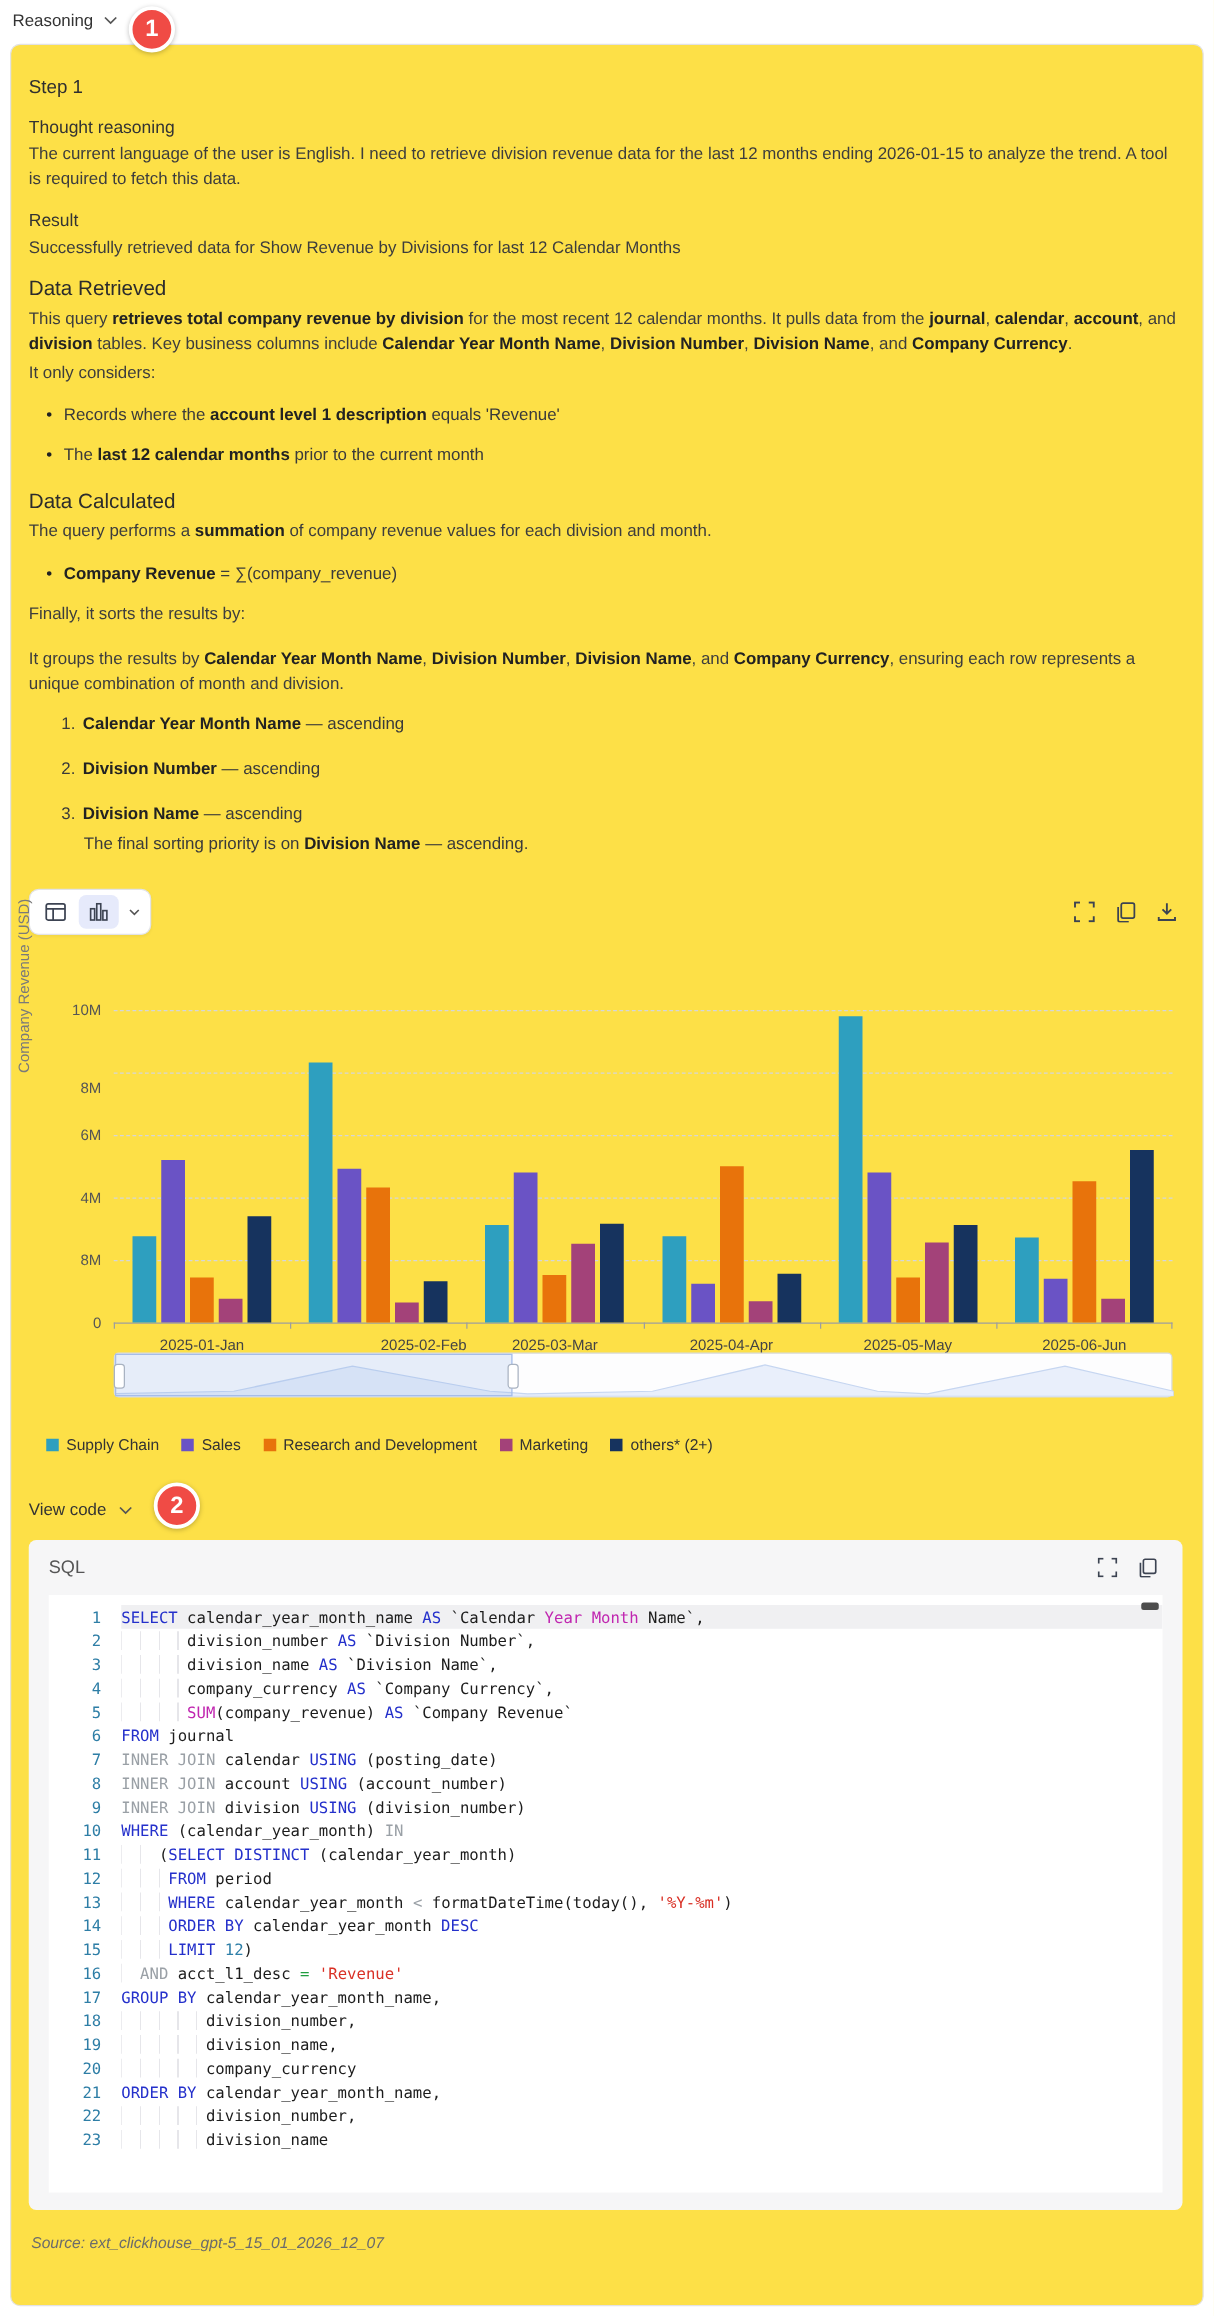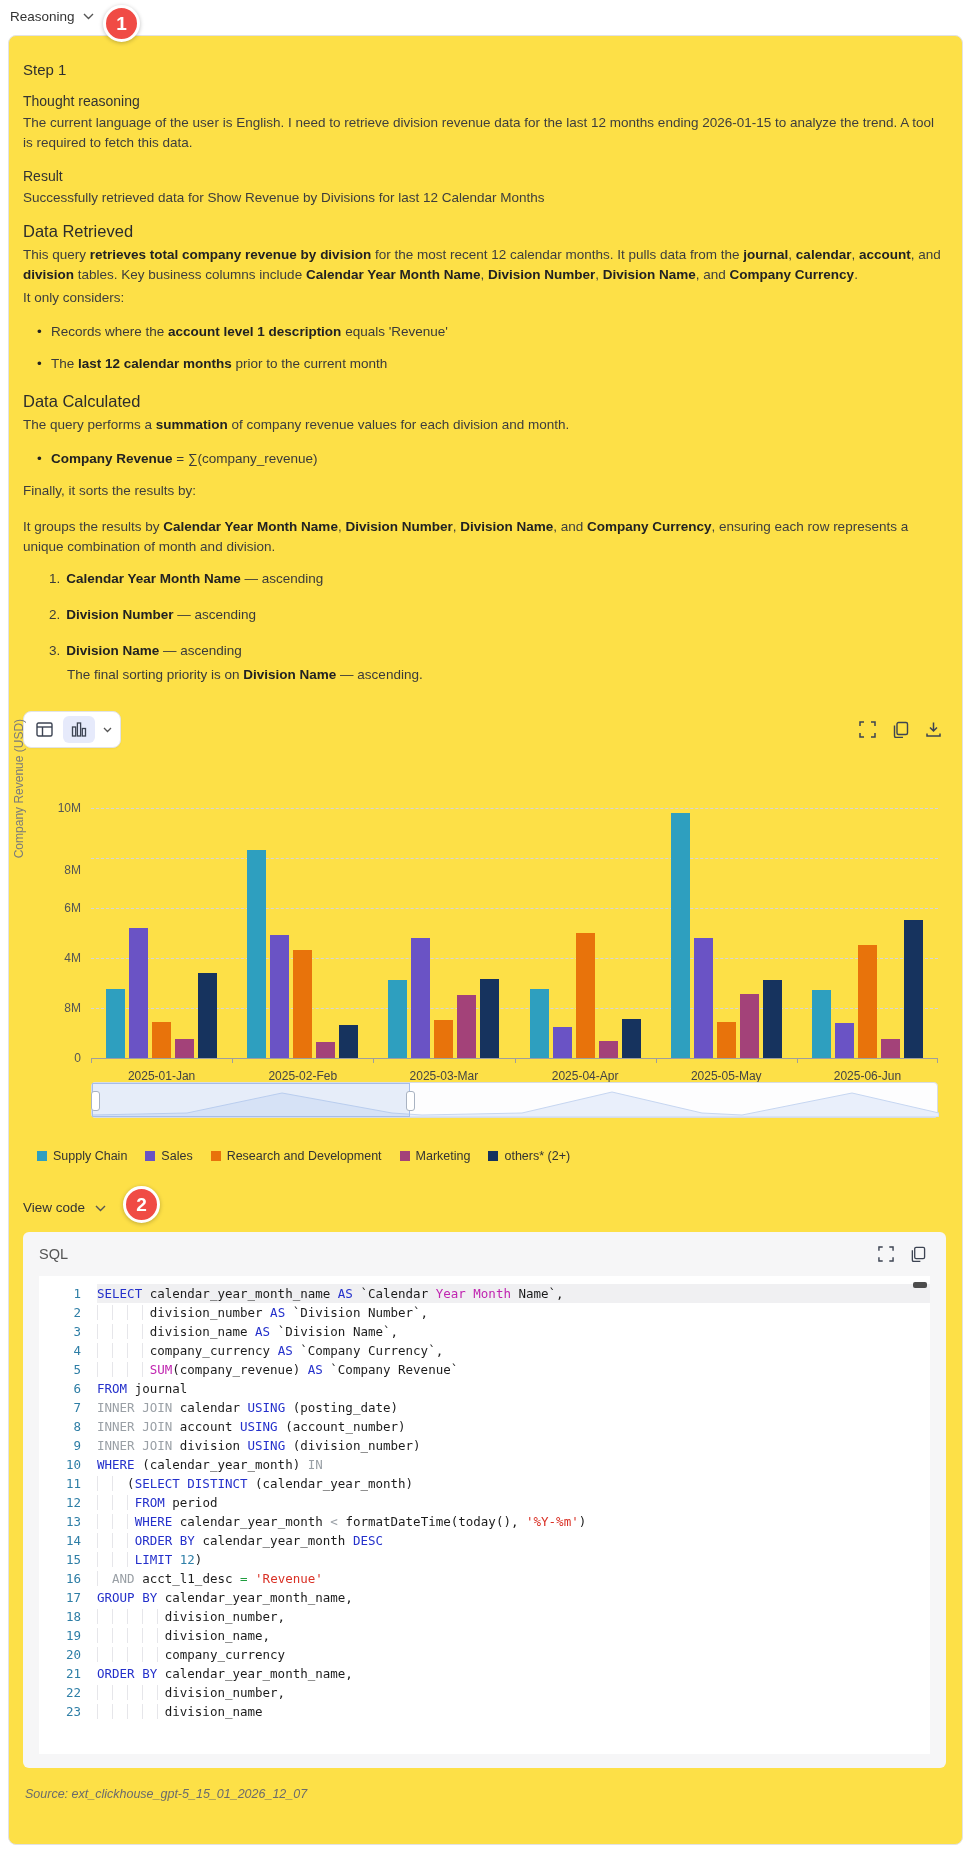--- a/index.html
+++ b/index.html
@@ -189,21 +189,21 @@
             <div class="bar" style="height: 85px; background: rgb(22, 51, 94);"></div>
           </div>
           <div class="xlab" style="left: 0px; width: 141.167px;">2025-01-Jan</div>
           <div class="bargroup" style="left: 141.167px; width: 141.167px;">
             <div class="bar" style="height: 208px; background: rgb(46, 159, 191);"></div>
             <div class="bar" style="height: 123px; background: rgb(106, 83, 197);"></div>
             <div class="bar" style="height: 108px; background: rgb(232, 115, 11);"></div>
             <div class="bar" style="height: 16px; background: rgb(163, 66, 121);"></div>
             <div class="bar" style="height: 33px; background: rgb(22, 51, 94);"></div>
           </div>
-          <div class="xlab" style="left: 141.167px; width: 141.167px;">2025-02-Feb</div>
+          <div class="xlab" style="left: 141.167px; width: 141.167px; text-align: right;">2025-02-Feb</div>
           <div class="bargroup" style="left: 282.333px; width: 141.167px;">
             <div class="bar" style="height: 78px; background: rgb(46, 159, 191);"></div>
             <div class="bar" style="height: 120px; background: rgb(106, 83, 197);"></div>
             <div class="bar" style="height: 38px; background: rgb(232, 115, 11);"></div>
             <div class="bar" style="height: 63px; background: rgb(163, 66, 121);"></div>
             <div class="bar" style="height: 79px; background: rgb(22, 51, 94);"></div>
           </div>
           <div class="xlab" style="left: 282.333px; width: 141.167px;">2025-03-Mar</div>
           <div class="bargroup" style="left: 423.5px; width: 141.167px;">
             <div class="bar" style="height: 69px; background: rgb(46, 159, 191);"></div>

